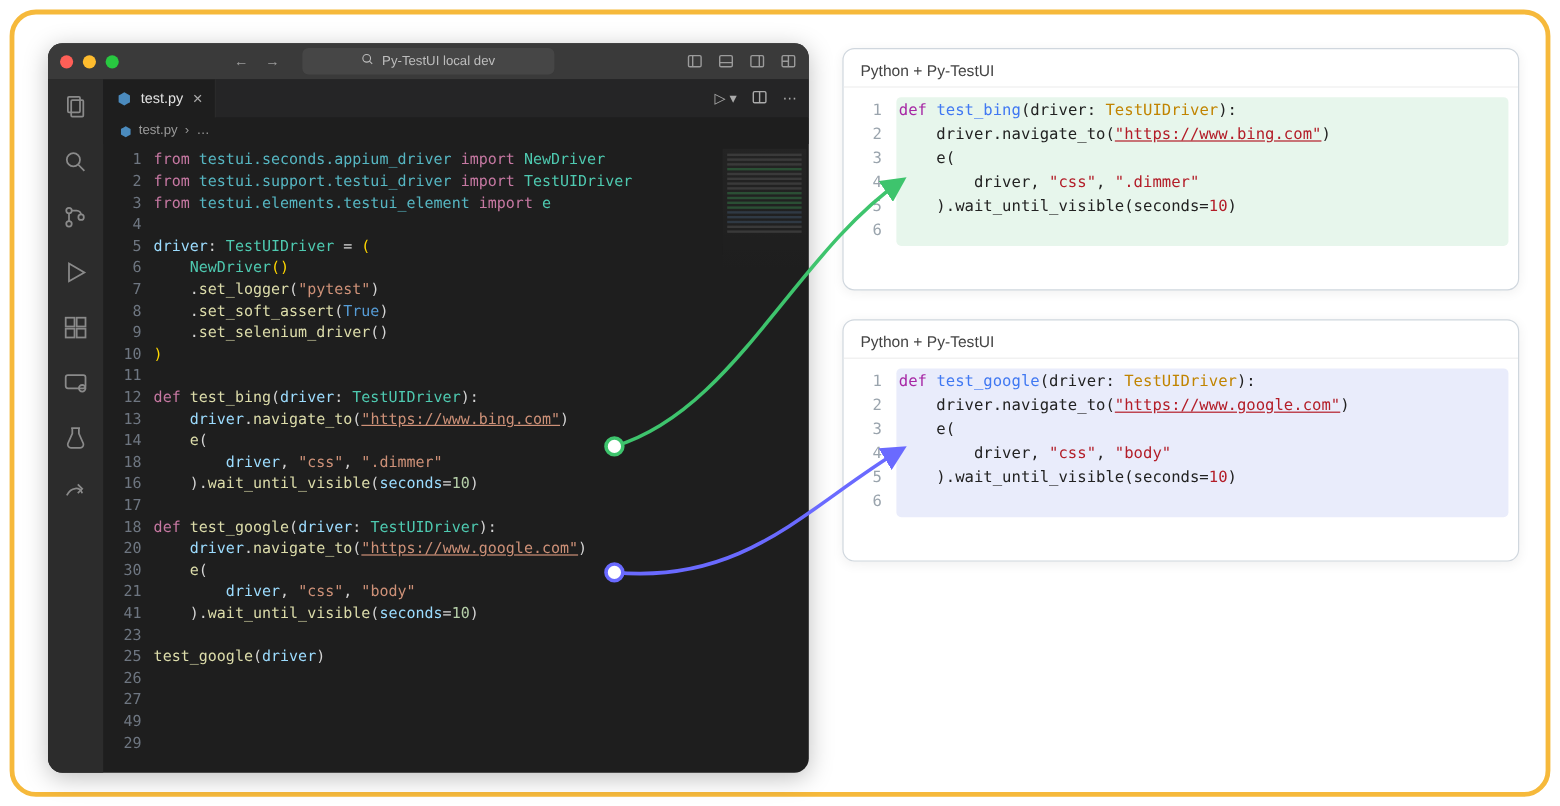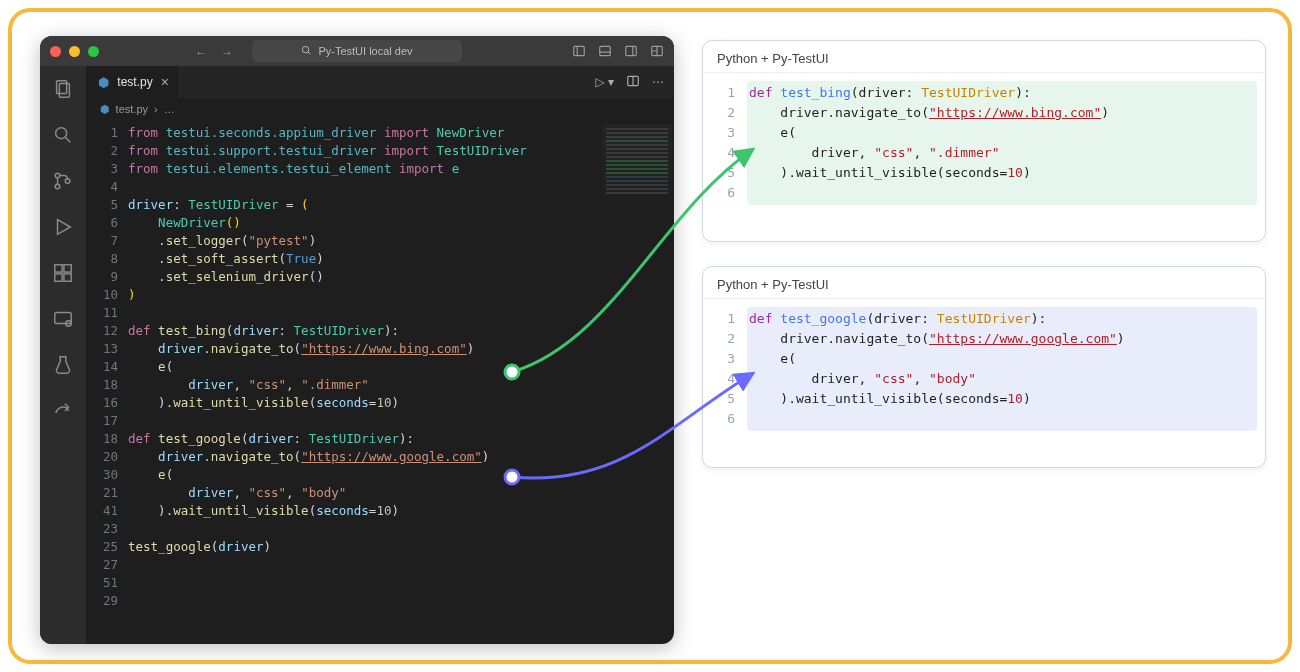--- a/index.html
+++ b/index.html
@@ -450,25 +450,29 @@
               </div>
               <div class="eline ">
                 <div class="gut">23</div>
                 <div class="codecell"></div>
               </div>
               <div class="eline ">
                 <div class="gut">25</div>
                 <div class="codecell"><span class="token-fn">test_google</span>(<span class="token-id">driver</span>)</div>
               </div>
               <div class="eline ">
+                <div class="gut">26</div>
+                <div class="codecell"></div>
+              </div>
+              <div class="eline ">
                 <div class="gut">27</div>
                 <div class="codecell"></div>
               </div>
               <div class="eline ">
-                <div class="gut">51</div>
+                <div class="gut">49</div>
                 <div class="codecell"></div>
               </div>
               <div class="eline ">
                 <div class="gut">29</div>
                 <div class="codecell"></div>
               </div>
             </div>
         </div>
       </div>
     </div>

